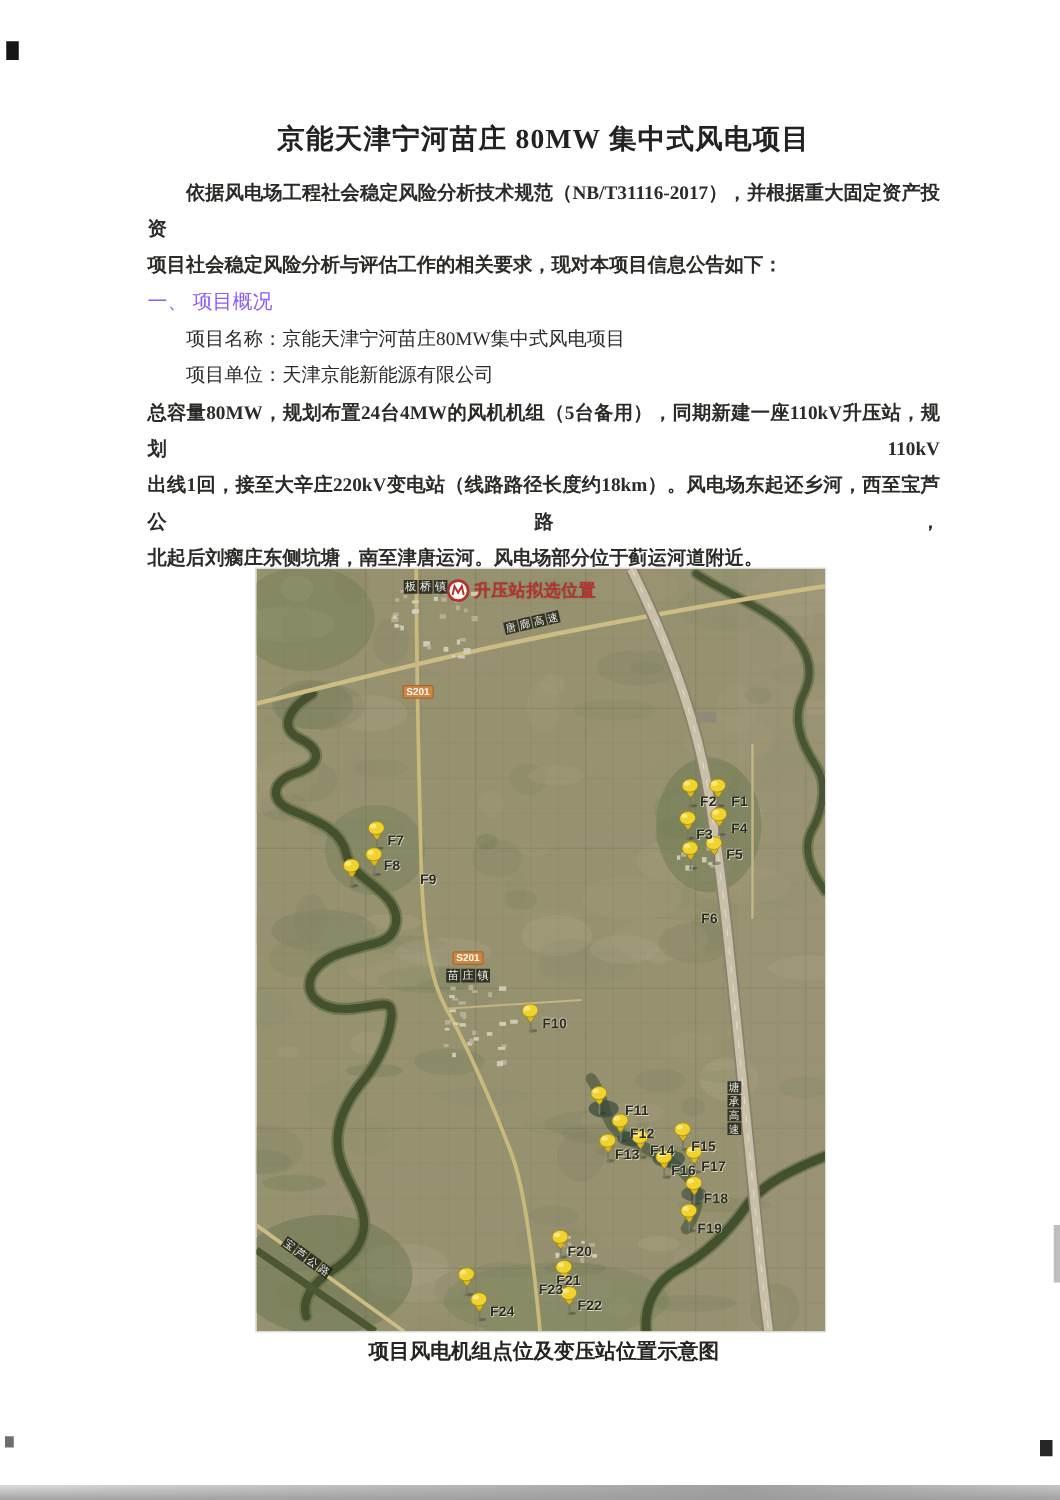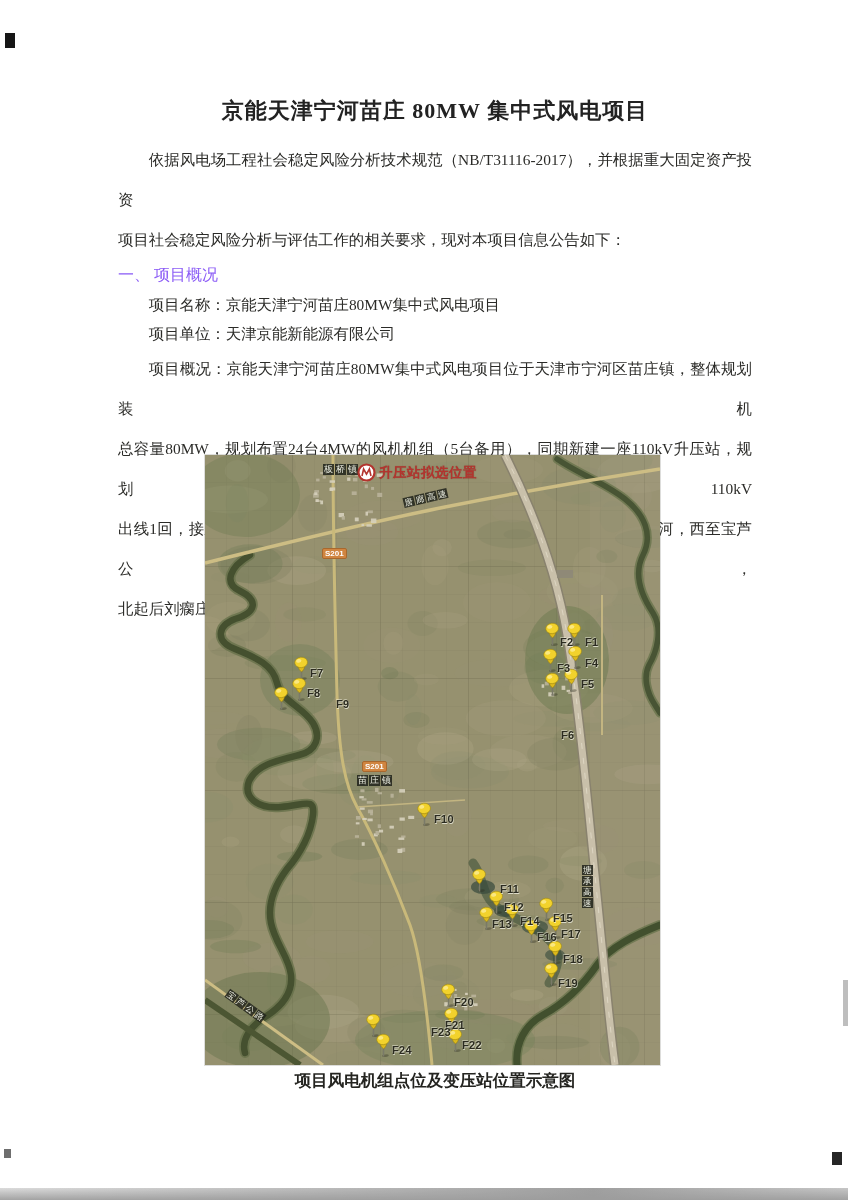--- a/index.html
+++ b/index.html
@@ -4,21 +4,21 @@
 <style>
   html,body{margin:0;padding:0;background:#ffffff;}
   body{width:848px;height:1200px;position:relative;overflow:hidden;
        font-family:"Liberation Serif","DejaVu Serif",serif;color:#2b2b28;}
 
   
   .doc{position:absolute;left:118px;top:96px;width:634px;}
   .t1{font-size:22px;font-weight:bold;text-align:center;line-height:30px;margin:0;letter-spacing:1px;color:#222;}
   .t2{margin-top:16px;}
   .para{margin-top:14px;font-size:15.4px;}
-  .tline{line-height:40px;}
+  .tline{line-height:29px;font-weight:bold;}
   .tline.first{text-indent:2em;}
   .tline.stretch{text-align:justify;text-align-last:justify;}
   .h2{font-size:16px;font-weight:normal;line-height:29.5px;margin:0;color:#8b5cf6;}
   .pline{font-size:15.4px;line-height:29.5px;margin:0;text-indent:2em;}
   .caption{position:absolute;left:118px;top:1070px;width:634px;text-align:center;
            font-size:16.5px;font-weight:bold;color:#242420;}
 
   
   #map{position:absolute;left:205px;top:455px;width:455px;height:610px;overflow:hidden;
        box-shadow:0 0 0 1px rgba(120,120,110,.25);}
@@ -60,21 +60,20 @@
 <div class="doc">
   <h1 class="t1">京能天津宁河苗庄 80MW 集中式风电项目</h1>
   <div class="para">
       <div class="tline first stretch">依据风电场工程社会稳定风险分析技术规范（NB/T31116-2017），并根据重大固定资产投资</div>
       <div class="tline">项目社会稳定风险分析与评估工作的相关要求，现对本项目信息公告如下：</div>
     </div>
   <h2 class="h2">一、 项目概况</h2>
   <p class="pline">项目名称：京能天津宁河苗庄80MW集中式风电项目</p>
   <p class="pline">项目单位：天津京能新能源有限公司</p>
   <div class="para" style="margin-top:0">
-      <div class="tline first stretch">项目概况：京能天津宁河苗庄80MW集中式风电项目位于天津市宁河区苗庄镇，整体规划装机</div>
       <div class="tline stretch">总容量80MW，规划布置24台4MW的风机机组（5台备用），同期新建一座110kV升压站，规划110kV</div>
       <div class="tline stretch">出线1回，接至大辛庄220kV变电站（线路路径长度约18km）。风电场东起还乡河，西至宝芦公路，</div>
       <div class="tline">北起后刘瘸庄东侧坑塘，南至津唐运河。风电场部分位于蓟运河道附近。</div>
     </div>
 </div>
 
 <div id="map">
   <svg class="base" width="455" height="610" viewBox="0 0 455 610">
     <defs>
       <pattern id="fields1" width="22" height="28" patternUnits="userSpaceOnUse">

